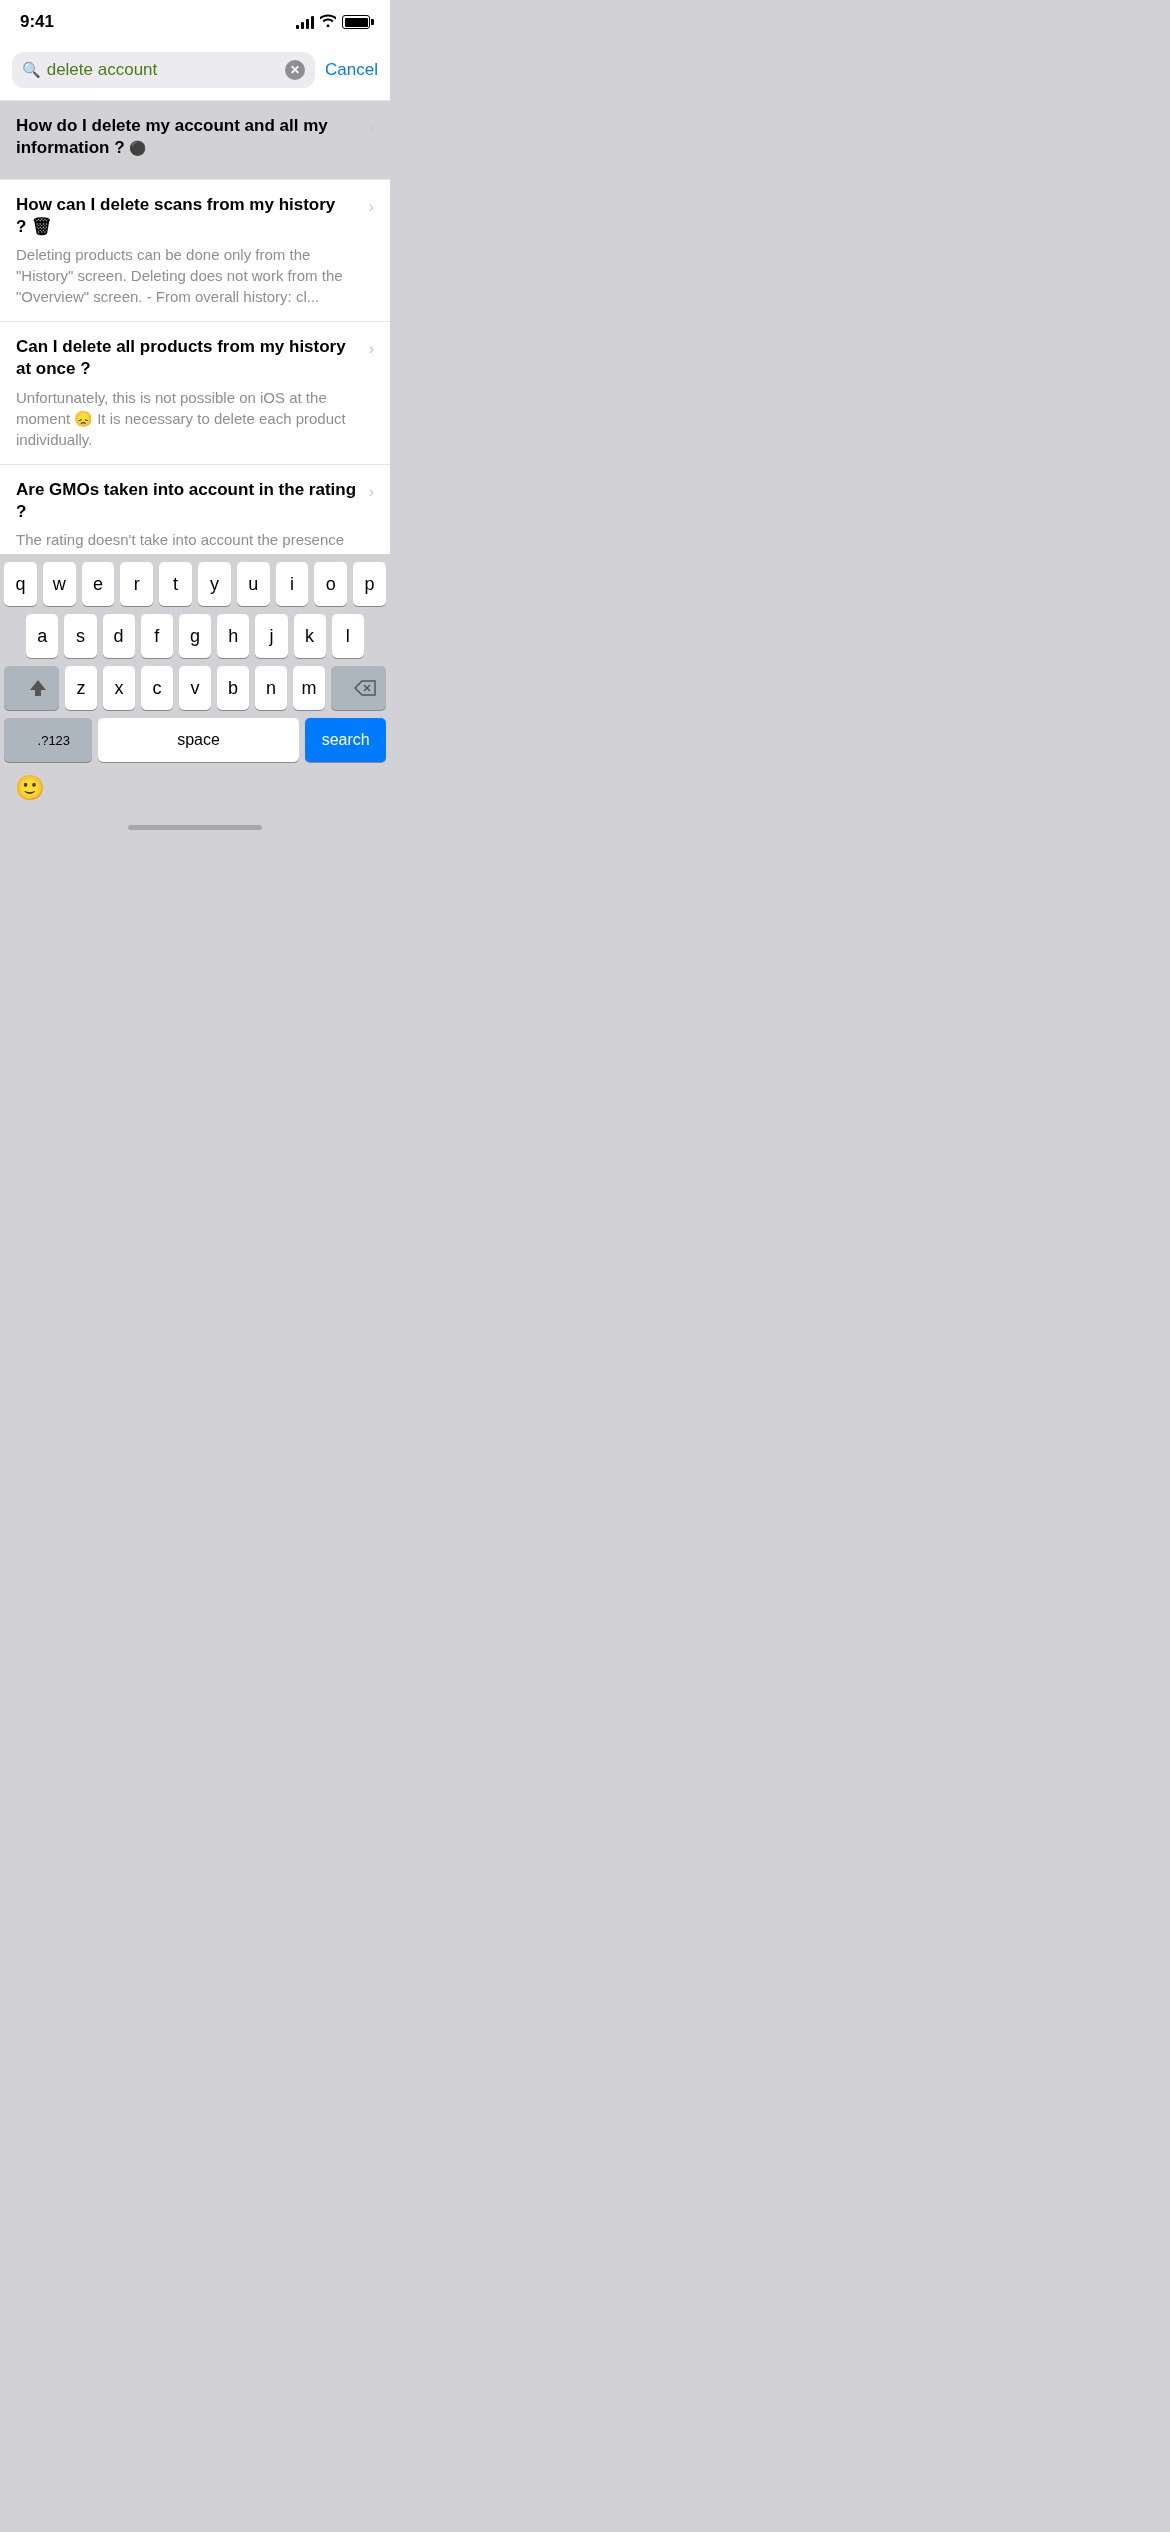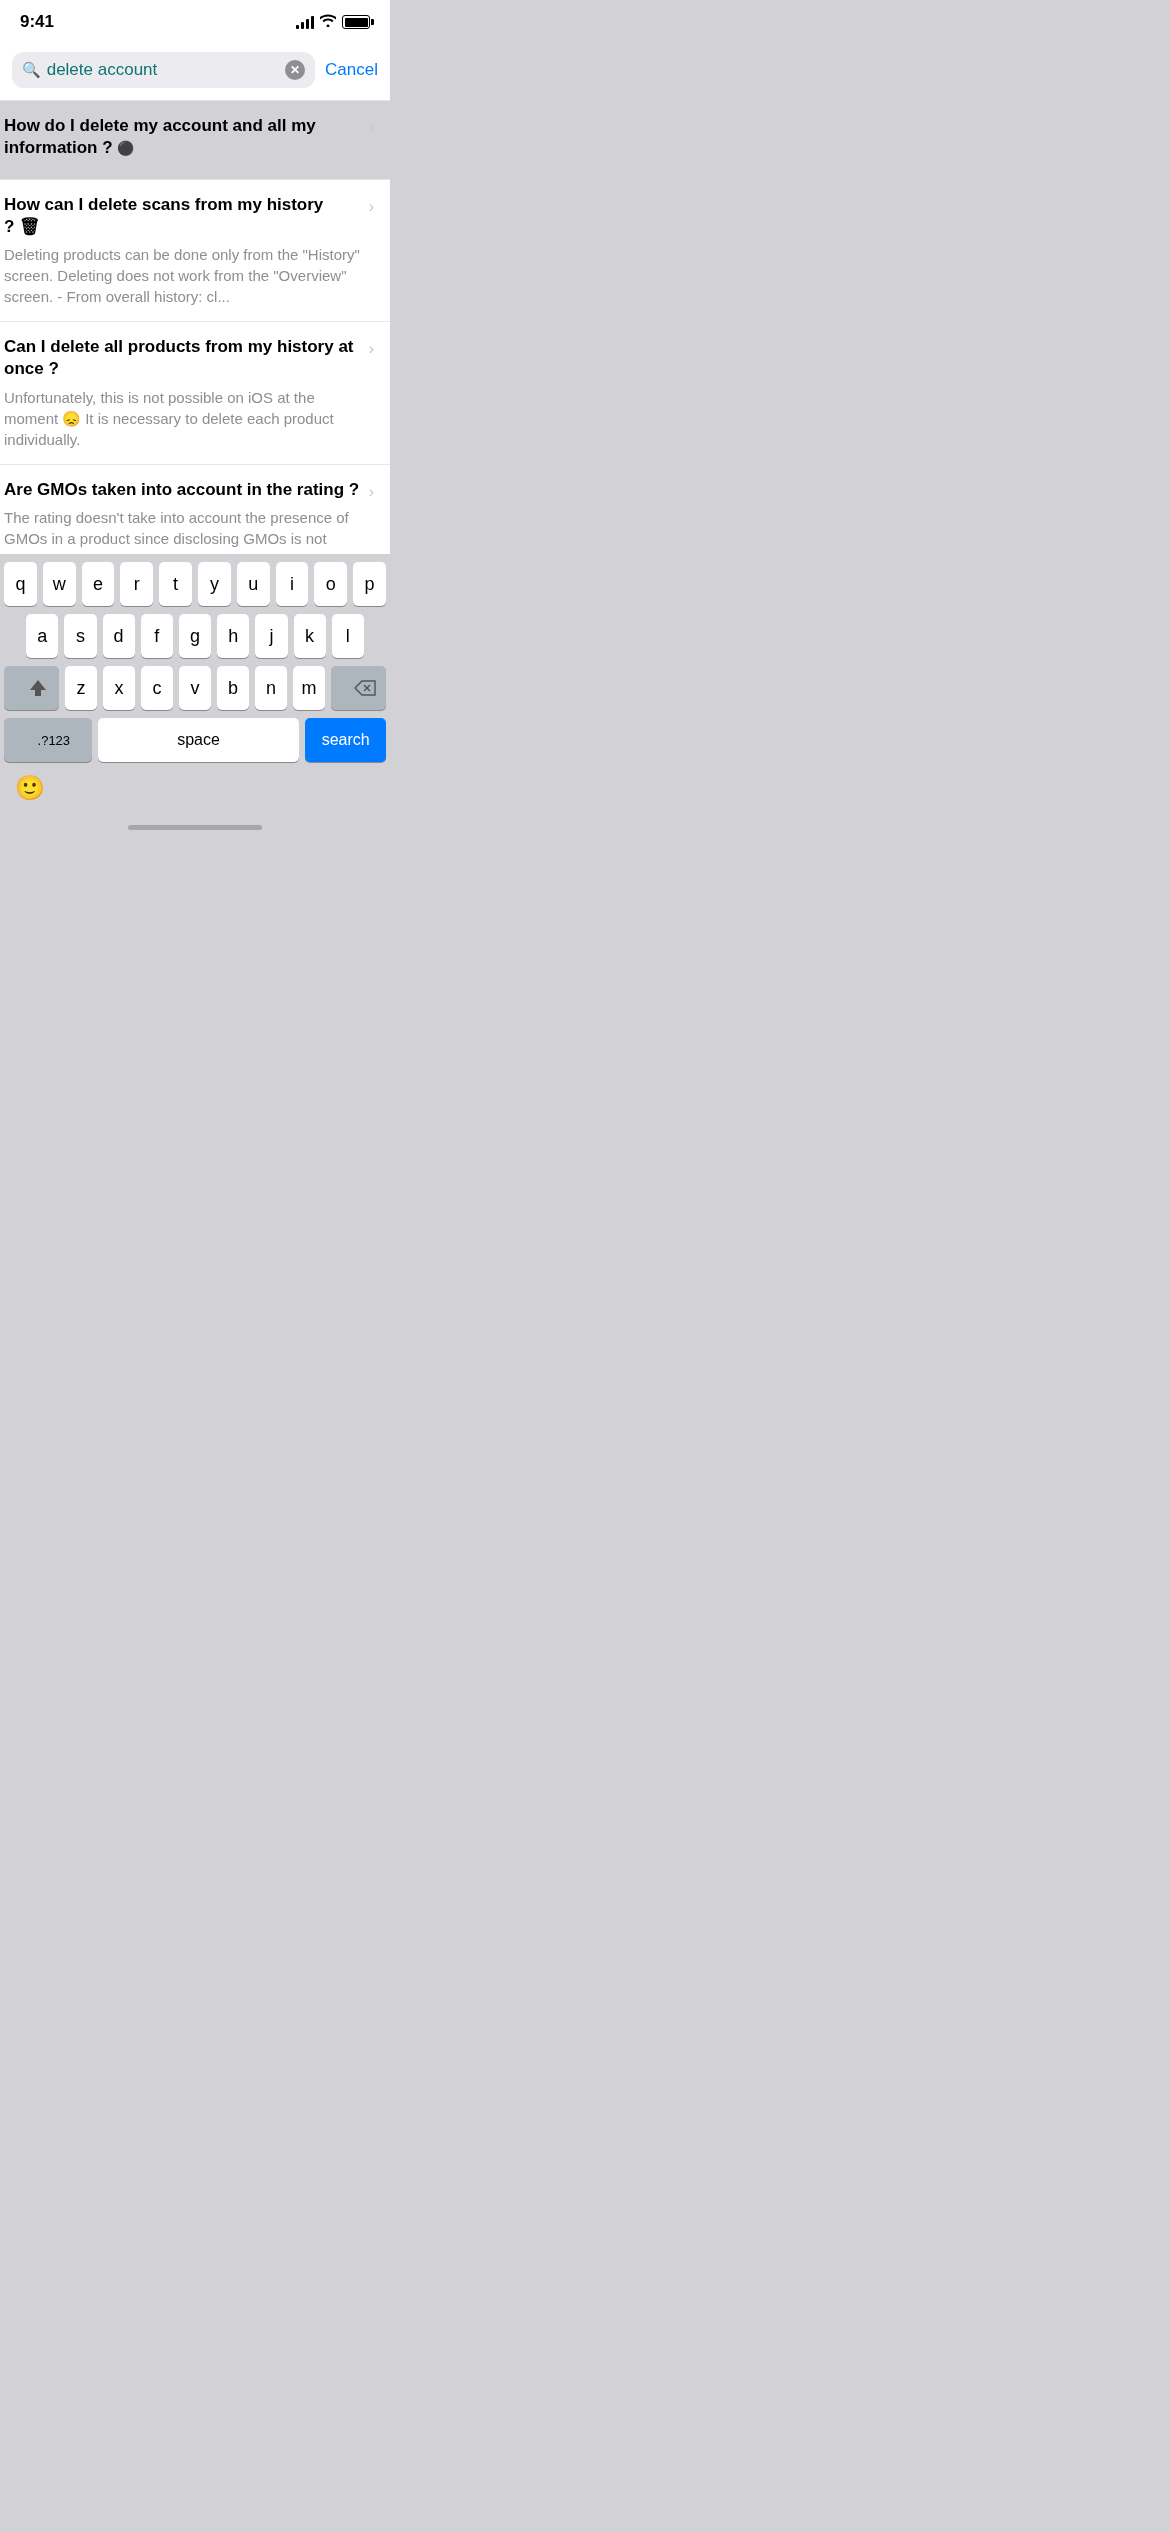--- a/index.html
+++ b/index.html
@@ -93,21 +93,21 @@
       padding: 8px 10px;
       gap: 6px;
     }
     .search-glass {
       color: #8e8e93;
       font-size: 15px;
     }
     .search-input-text {
       flex: 1;
       font-size: 17px;
-      color: #0f766e;
+      color: #4d7c0f;
       background: transparent;
       border: none;
       outline: none;
       caret-color: #007aff;
     }
     .clear-btn {
       width: 20px;
       height: 20px;
       background: #8e8e93;
       border-radius: 50%;
@@ -126,21 +126,21 @@
       font-size: 17px;
       cursor: pointer;
       white-space: nowrap;
     }
 
     
     .results-list {
       background: #fff;
     }
     .result-item {
-      padding: 14px 16px 14px 4px;
+      padding: 14px 16px 14px 16px;
       border-bottom: 1px solid #e5e5ea;
       display: flex;
       align-items: flex-start;
       gap: 8px;
       cursor: pointer;
       position: relative;
     }
     .result-item.highlighted {
       background: #d1d1d6;
     }

